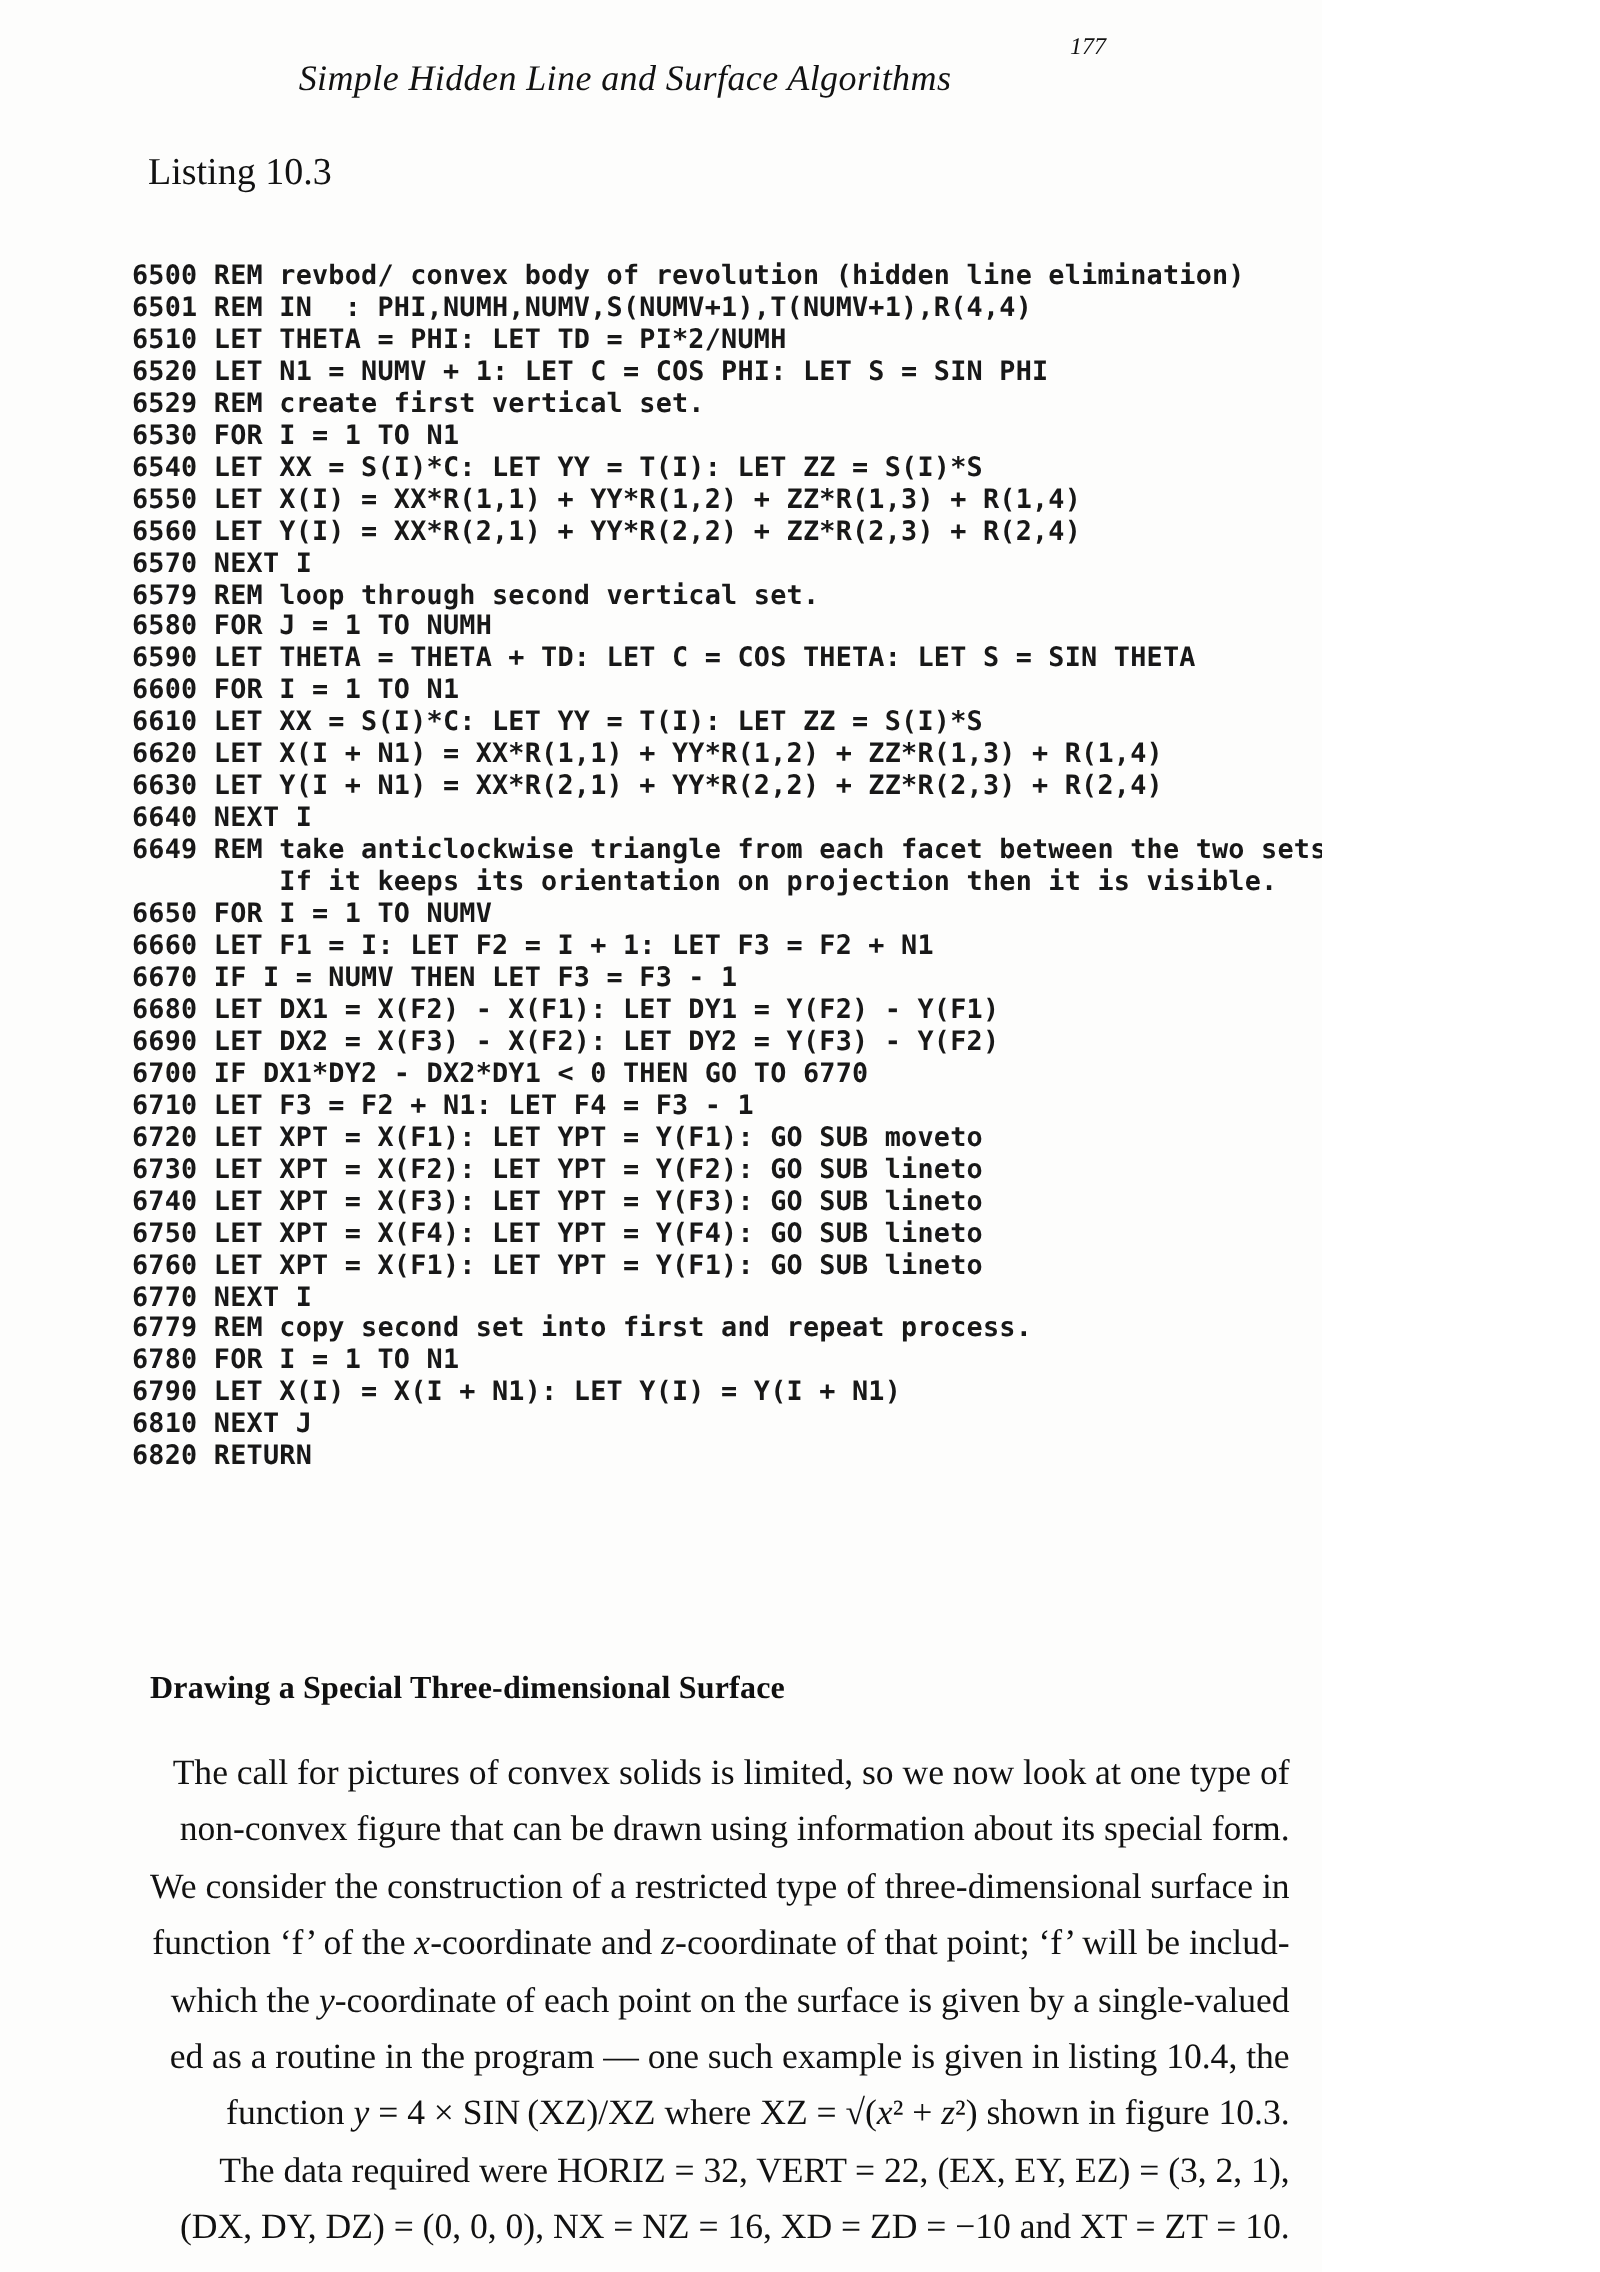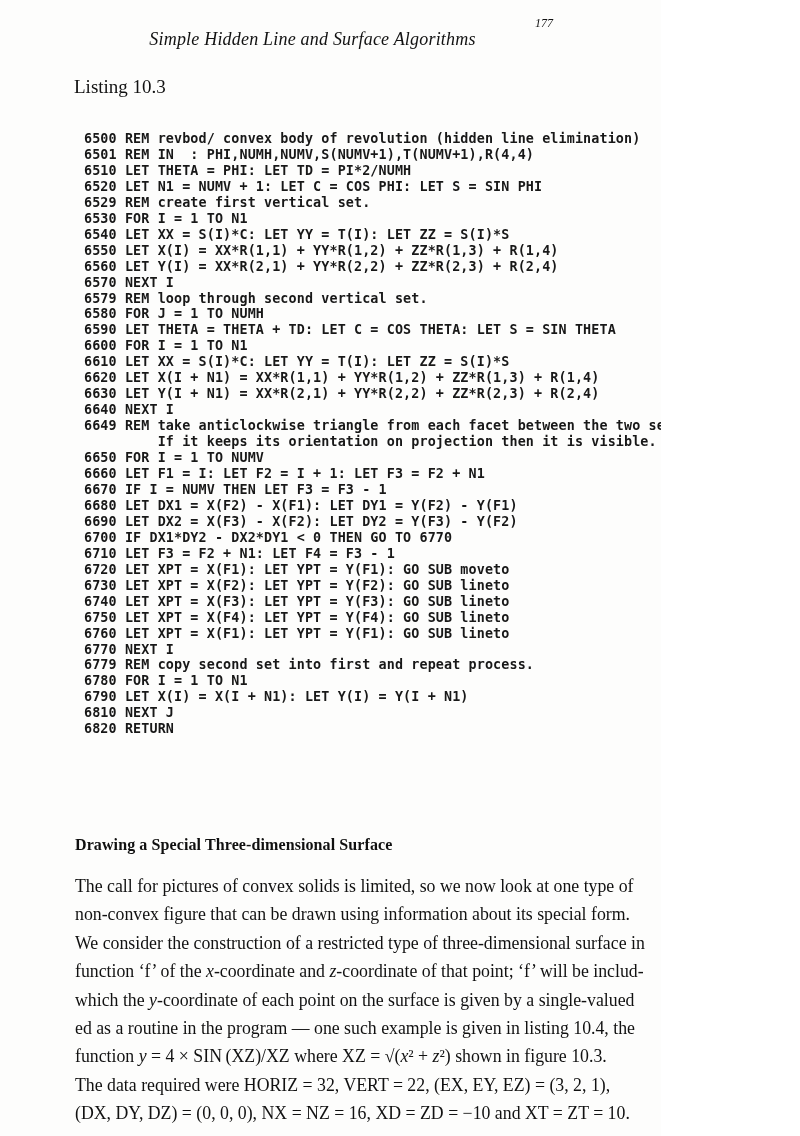--- a/index.html
+++ b/index.html
@@ -38,37 +38,37 @@
   .code-listing {
     position: absolute;
     top: 131px; left: 66px;
     font-family: "DejaVu Sans Mono", monospace;
     font-size: 13.4px;
     font-weight: 700;
     line-height: 15.95px;
     letter-spacing: 0.12px;
     color: #181818;
   }
-  .code-line { white-space: pre; margin-left: 18px; }
+  .code-line { white-space: pre; }
   .section-heading {
     position: absolute;
     top: 836px; left: 75px;
     font-weight: 700;
     font-size: 16px;
     letter-spacing: 0.1px;
     color: #101010;
   }
   .paragraph {
     position: absolute;
     top: 872px; left: 75px;
     font-size: 17.8px;
     line-height: 28.4px;
     color: #111111;
   }
-  .paragraph-line { white-space: pre; }
+  .paragraph-line { white-space: pre; text-align: right; }
   .paragraph-line i { font-style: italic; }
 </style>
 </head>
 <body>
 
 <div class="page">
 
   <div>
     <div class="running-head">Simple Hidden Line and Surface Algorithms</div>
     <div class="page-number">177</div>

